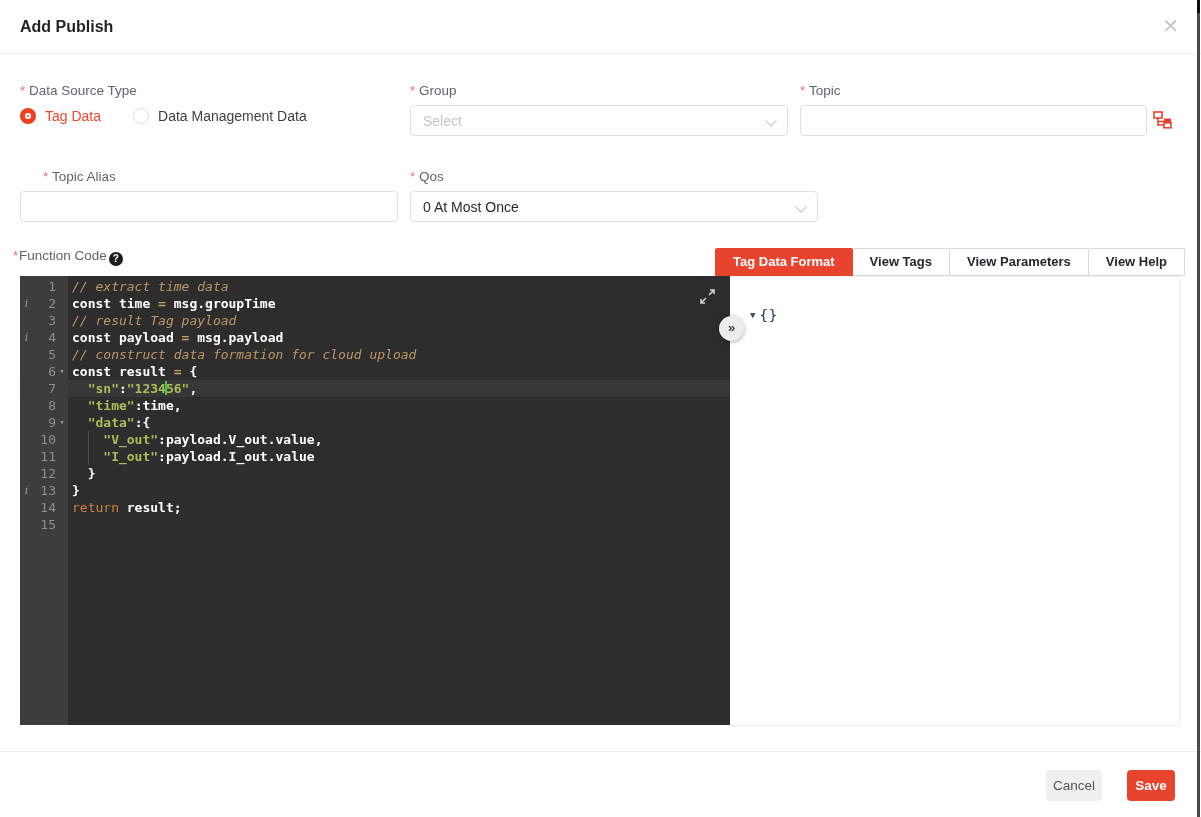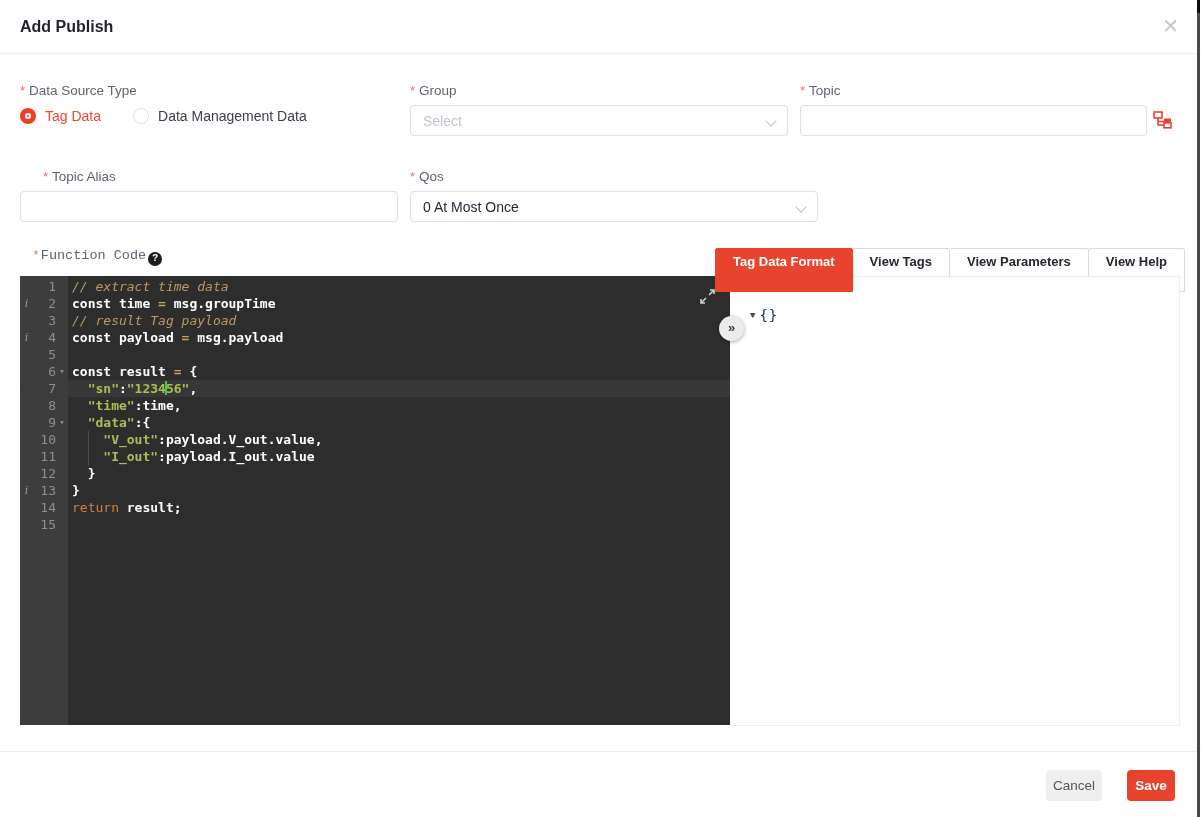--- a/index.html
+++ b/index.html
@@ -27,21 +27,21 @@
   .radio-item.checked .radio-dot::after { content:""; position:absolute; left:5px; top:5px; width:6px; height:6px; border-radius:50%; background:#fff; }
   .radio-item.checked .radio-dot::before { content:""; position:absolute; left:7px; top:7px; width:2px; height:2px; border-radius:50%; background:#ee3f20; z-index:2; }
   .radio-item.checked .radio-label { color:#f0472e; }
 
   .help-circle { display:inline-block; width:14px; height:14px; border-radius:50%; background:#1c1c1c; color:#fff; font-size:10px; font-weight:700; text-align:center; line-height:14px; margin-left:2px; vertical-align:-2px; cursor:pointer; }
 
   .tree-icon { position:absolute; left:1152px; top:109px; cursor:pointer; }
 
   
   .tabs { position:absolute; left:716px; top:248px; height:28px; display:flex; }
-  .tab { height:44px; line-height:26px; padding:0 17px; font-size:13px; font-weight:600; color:#23272e; background:#fff; border:1px solid #d9d9d9; margin-left:-1px; text-align:center; cursor:pointer; border-radius:2px 2px 0 0; white-space:nowrap; }
+  .tab { height:28px; line-height:26px; padding:0 17px; font-size:13px; font-weight:600; color:#23272e; background:#fff; border:1px solid #d9d9d9; margin-left:-1px; text-align:center; cursor:pointer; border-radius:2px 2px 0 0; white-space:nowrap; }
   .tab.active { background:#e8432d; border-color:#e8432d; color:#fff; font-weight:700; z-index:2; }
 
   
   .editor { position:absolute; left:20px; top:276px; width:710px; height:449px; background:#2d2d2d; overflow:hidden; }
   .gutter-strip { position:absolute; left:0; top:0; bottom:0; width:48px; background:#3d3d3d; }
   .code-lines { position:absolute; left:0; top:2px; width:100%; font-family:"DejaVu Sans Mono", monospace; font-size:13px; line-height:17px; }
   .cl { display:flex; position:relative; height:17px; }
   .cl.active { background:rgba(255,255,255,0.05); }
   .cl.active .lm, .cl.active .ln, .cl.active .lf { background:rgba(0,0,0,0.14); }
   .lm { width:13px; text-align:center; color:#9a9a9a; font-family:"DejaVu Serif", serif; font-style:italic; font-size:11px; flex:none; }
@@ -131,21 +131,21 @@
 
   <div class="input" style="left:20px; top:191px; width:378px;">
     <span></span>
   </div>
 
   <div class="select" style="left:410px; top:191px; width:408px;">
     <span class="sel-value">0 At Most Once</span>
     <span class="chevron"></span>
   </div>
 
-  <div class="flabel" style="left:32px; top:248px;font-family:Liberation Mono, monospace;">
+  <div class="flabel" style="left:13px; top:248px;">
     <span class="req" style="margin-right:1px;">*</span><span>Function Code</span><span class="help-circle">?</span>
   </div>
 
   <div class="tabs">
       <div class="tab active">Tag Data Format</div>
       <div class="tab">View Tags</div>
       <div class="tab">View Parameters</div>
       <div class="tab">View Help</div>
     </div>
 
@@ -173,20 +173,21 @@
         <div class="cl">
           <span class="lm">i</span>
           <span class="ln">4</span>
           <span class="lf"></span>
           <span class="lc"><span class="tk-pl">const payload </span><span class="tk-op">=</span><span class="tk-pl"> msg.payload</span></span>
         </div>
         <div class="cl">
           <span class="lm"></span>
           <span class="ln">5</span>
           <span class="lf"></span>
+          <span class="lc"><span class="tk-cm">// construct data formation for cloud upload</span></span>
         </div>
         <div class="cl">
           <span class="lm"></span>
           <span class="ln">6</span>
           <span class="lf">▾</span>
           <span class="lc"><span class="tk-pl">const result </span><span class="tk-op">=</span><span class="tk-pl"> {</span></span>
         </div>
         <div class="cl active">
           <span class="lm"></span>
           <span class="ln">7</span>

